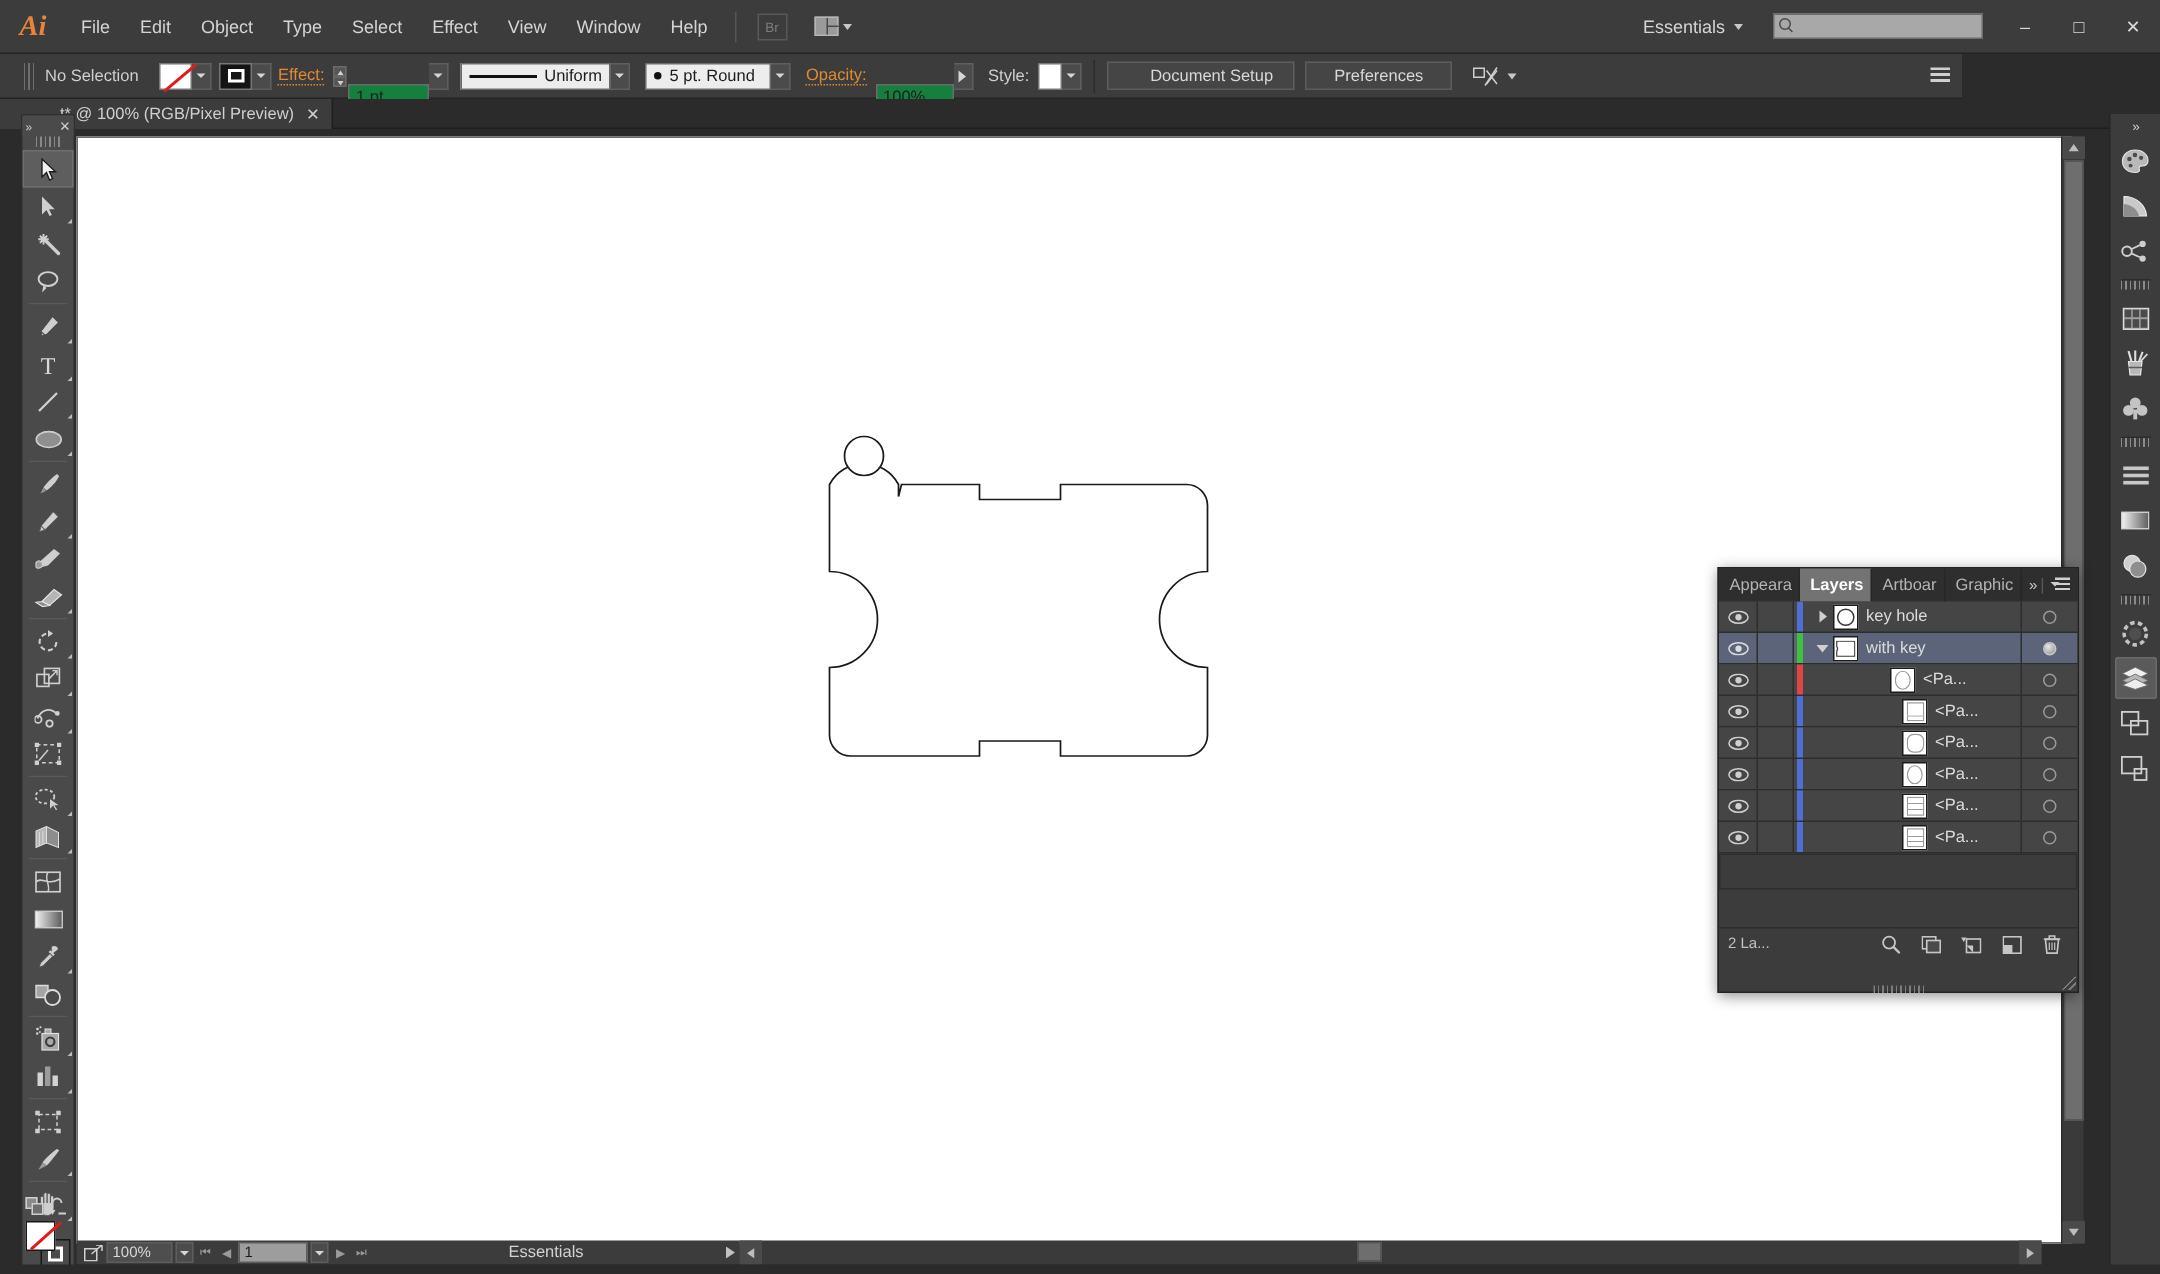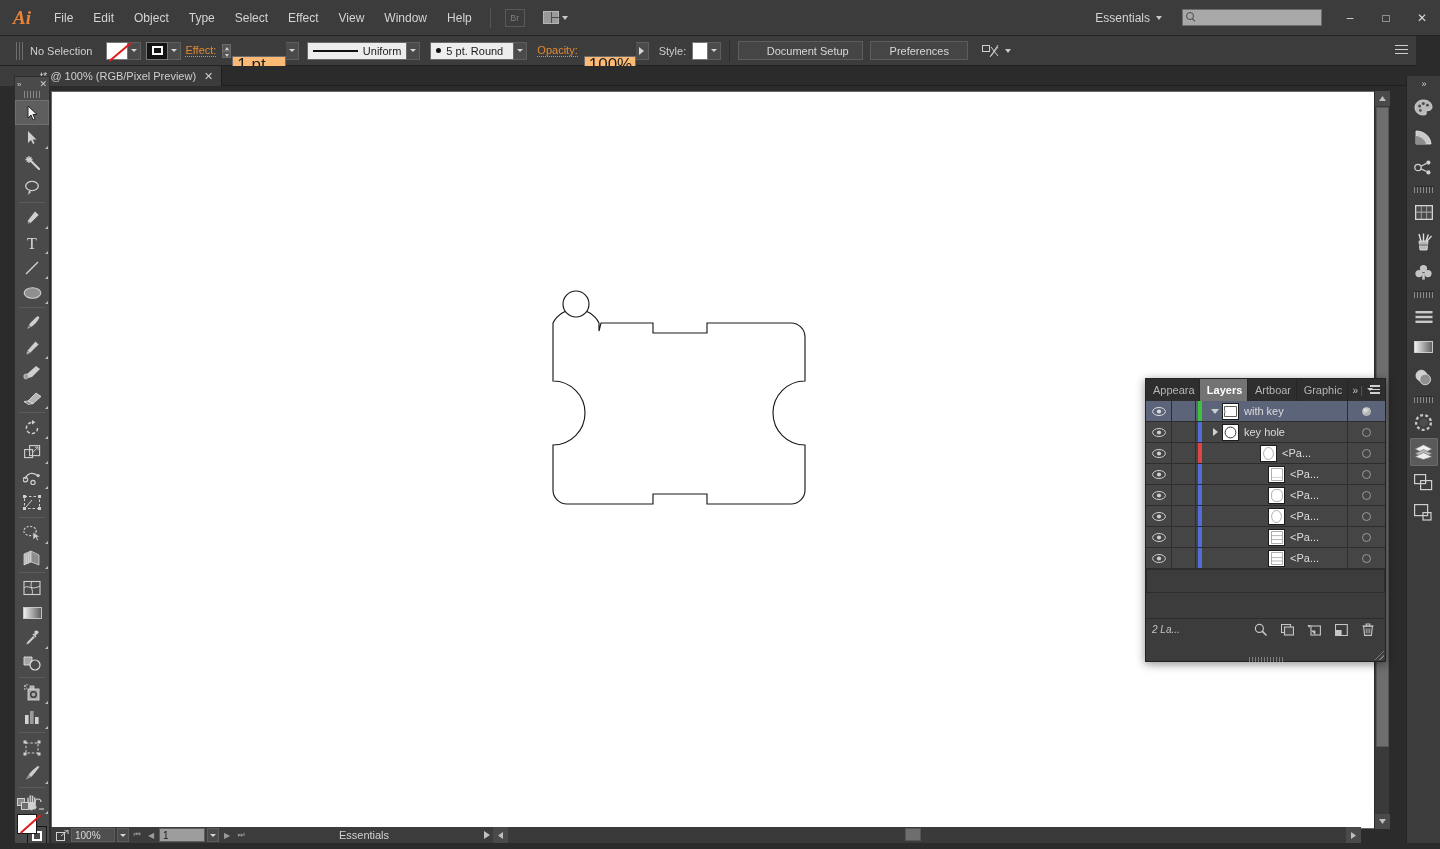--- a/index.html
+++ b/index.html
@@ -63,21 +63,21 @@
     content:""; position:absolute; left:6px; top:6px; width:4px;height:1.3px;
     background:#4a4a4a; transform:rotate(45deg); transform-origin:left;
   }
   .wbtn {
     width:36px;height:26px; display:flex;align-items:center;justify-content:center;
     color:#d8d8d8; font-size:12px;
   }
 
   
   .controlbar {
-    position:absolute; left:0; top:36px; width:1416px; height:30px;
+    position:absolute; left:0; top:36px; width:1308px; height:30px;
     background:#3c3c3c; border-bottom:1px solid #232323;
     display:flex; align-items:center; padding-left:6px;
   }
   .grip { width:8px; height:18px; margin:0 6px 0 10px;
     background:repeating-linear-gradient(to right,#6e6e6e 0 1px,transparent 1px 3px);}
   .cb-label { font-size:11px; color:#cfcfcf; margin-right:14px; white-space:nowrap;}
   .cb-sep { width:1px;height:22px;background:#2c2c2c;margin:0 8px;}
   .swatch-none {
     width:22px;height:18px;background:#fff;border:1px solid #777;position:relative;
   }
@@ -94,22 +94,22 @@
     display:flex;align-items:center;justify-content:center;
   }
   .dd-tri{width:0;height:0;border-left:3px solid transparent;border-right:3px solid transparent;border-top:3.5px solid #d6d6d6;}
   .stroke-label{color:#e08a33;font-size:11px;border-bottom:1px dotted #e08a33;margin:0 6px 0 4px;}
   .spin { display:flex;flex-direction:column;margin-right:1px;}
   .spin i{width:9px;height:7px;background:#555;border:1px solid #6b6b6b;position:relative;}
   .spin i:after{content:"";position:absolute;left:2px;top:2px;width:0;height:0;
     border-left:2.5px solid transparent;border-right:2.5px solid transparent;border-bottom:3px solid #d0d0d0;}
   .spin i.dn:after{border-bottom:none;border-top:3px solid #d0d0d0;}
   .field {
-    height:18px;background:#fdba74;border:1px solid #6b6b6b;color:#1c1c1c;
-    font-size:17px;display:flex;align-items:center;padding:0 4px;margin-top:28px;
+    height:18px;background:#15803d;border:1px solid #6b6b6b;color:#1c1c1c;
+    font-size:11px;display:flex;align-items:center;padding:0 4px;margin-top:28px;
   }
   .pickbox {
     height:18px;background:#ededed;border:1px solid #6b6b6b;display:flex;align-items:center;
     padding:0 5px;color:#1c1c1c;font-size:11px;gap:5px;
   }
   .uniform-line{width:50px;height:2px;background:#111;}
   .rnd-dot{width:5px;height:5px;border-radius:50%;background:#111;}
   .play-tri{width:0;height:0;border-top:4px solid transparent;border-bottom:4px solid transparent;border-left:5px solid #d6d6d6;}
   .btn {
     height:19px;background:#454545;border:1px solid #5d5d5d;color:#d8d8d8;
@@ -261,21 +261,21 @@
     position:absolute;right:0;top:0;width:38px;height:20px;
     display:flex;align-items:center;justify-content:center;border-left:1px solid #2d2d2d;
   }
   .t-ring{width:9px;height:9px;border-radius:50%;border:1.5px solid #9a9a9a;}
   .t-ring.filled{background:radial-gradient(circle at 35% 30%,#e8e8e8,#8e8e8e);border-color:#c8c8c8;}
   .lp-blank{background:#3c3c3c;border:1px solid #2d2d2d;margin:0;height:24px;}
   .lp-footer{
     height:22px;background:#3c3c3c;display:flex;align-items:center;padding:0 6px;
     border-top:1px solid #2d2d2d;
   }
-  .lp-count{font-size:10px;color:#c2c2c2;font-style:italic;}
+  .lp-count{font-size:10px;color:#c2c2c2;}
   .lp-fbtns{margin-left:auto;display:flex;align-items:center;gap:13px;padding-right:4px;}
   .lp-fb{width:14px;height:14px;display:flex;align-items:center;justify-content:center;}
   .resize-grip{
     position:absolute;right:1px;bottom:1px;width:9px;height:9px;
     background:
       linear-gradient(135deg,transparent 45%,#7a7a7a 45%,#7a7a7a 55%,transparent 55%),
       linear-gradient(135deg,transparent 70%,#7a7a7a 70%,#7a7a7a 80%,transparent 80%);
   }
   .lp-bgrip{
     position:absolute;left:50%;transform:translateX(-50%);bottom:-1px;width:34px;height:5px;
@@ -870,20 +870,44 @@
       <div class="lp-tab">Graphic</div>
       <div class="lp-tabs-right">
         <span class="dbl-arrow">»</span>
         <span style="color:#5a5a5a;">|</span>
         <span class="lp-menu"></span>
       </div>
     </div>
 
     <div class="lp-body">
 
+      <div class="lrow">
+        <div class="l-eye">
+          <svg width="14" height="9" viewBox="0 0 14 9">
+              <ellipse cx="7" cy="4.5" rx="6.4" ry="4" fill="none" stroke="#cfcfcf" stroke-width="1"></ellipse>
+              <circle cx="7" cy="4.5" r="2.1" fill="#cfcfcf"></circle>
+            </svg>
+        </div>
+        <div class="l-lock"></div>
+        <div class="l-color" style="background:#4f6fd6"></div>
+        <div class="l-indent" style="width:6px"></div>
+        <div class="l-tri">
+            <i class="tri-r"></i>
+          </div>
+        <div class="l-thumb">
+          <svg width="13" height="13" viewBox="0 0 13 13">
+              <circle cx="6.5" cy="6.5" r="5.4" fill="#fff" stroke="#3a3a3a" stroke-width="1"></circle>
+            </svg>
+        </div>
+        <div class="l-name">key hole</div>
+        <div class="l-target">
+            <i class="t-ring"></i>
+          </div>
+      </div>
+
       <div class="lrow sel">
         <div class="l-eye">
           <svg width="14" height="9" viewBox="0 0 14 9">
               <ellipse cx="7" cy="4.5" rx="6.4" ry="4" fill="none" stroke="#dcdcdc" stroke-width="1"></ellipse>
               <circle cx="7" cy="4.5" r="2.1" fill="#dcdcdc"></circle>
             </svg>
         </div>
         <div class="l-lock"></div>
         <div class="l-color" style="background:#3ec23e"></div>
         <div class="l-indent" style="width:6px"></div>
@@ -894,44 +918,20 @@
           <svg width="13" height="11" viewBox="0 0 13 11">
               <path d="M0.5 0.5 L12.5 0.5 L12.5 10.5 L0.5 10.5 L0.5 7 A2.5 2.5 0 0 0 0.5 4 Z" fill="#fff" stroke="#3a3a3a" stroke-width="0.8"></path>
             </svg>
         </div>
         <div class="l-name">with key</div>
         <div class="l-target">
             <i class="t-ring filled"></i>
           </div>
       </div>
 
-      <div class="lrow">
-        <div class="l-eye">
-          <svg width="14" height="9" viewBox="0 0 14 9">
-              <ellipse cx="7" cy="4.5" rx="6.4" ry="4" fill="none" stroke="#cfcfcf" stroke-width="1"></ellipse>
-              <circle cx="7" cy="4.5" r="2.1" fill="#cfcfcf"></circle>
-            </svg>
-        </div>
-        <div class="l-lock"></div>
-        <div class="l-color" style="background:#4f6fd6"></div>
-        <div class="l-indent" style="width:6px"></div>
-        <div class="l-tri">
-            <i class="tri-r"></i>
-          </div>
-        <div class="l-thumb">
-          <svg width="13" height="13" viewBox="0 0 13 13">
-              <circle cx="6.5" cy="6.5" r="5.4" fill="#fff" stroke="#3a3a3a" stroke-width="1"></circle>
-            </svg>
-        </div>
-        <div class="l-name">key hole</div>
-        <div class="l-target">
-            <i class="t-ring"></i>
-          </div>
-      </div>
-
 
       <div class="lrow">
         <div class="l-eye">
           <svg width="14" height="9" viewBox="0 0 14 9">
               <ellipse cx="7" cy="4.5" rx="6.4" ry="4" fill="none" stroke="#cfcfcf" stroke-width="1"></ellipse>
               <circle cx="7" cy="4.5" r="2.1" fill="#cfcfcf"></circle>
             </svg>
         </div>
         <div class="l-lock"></div>
         <div class="l-color" style="background:#e04545"></div>

